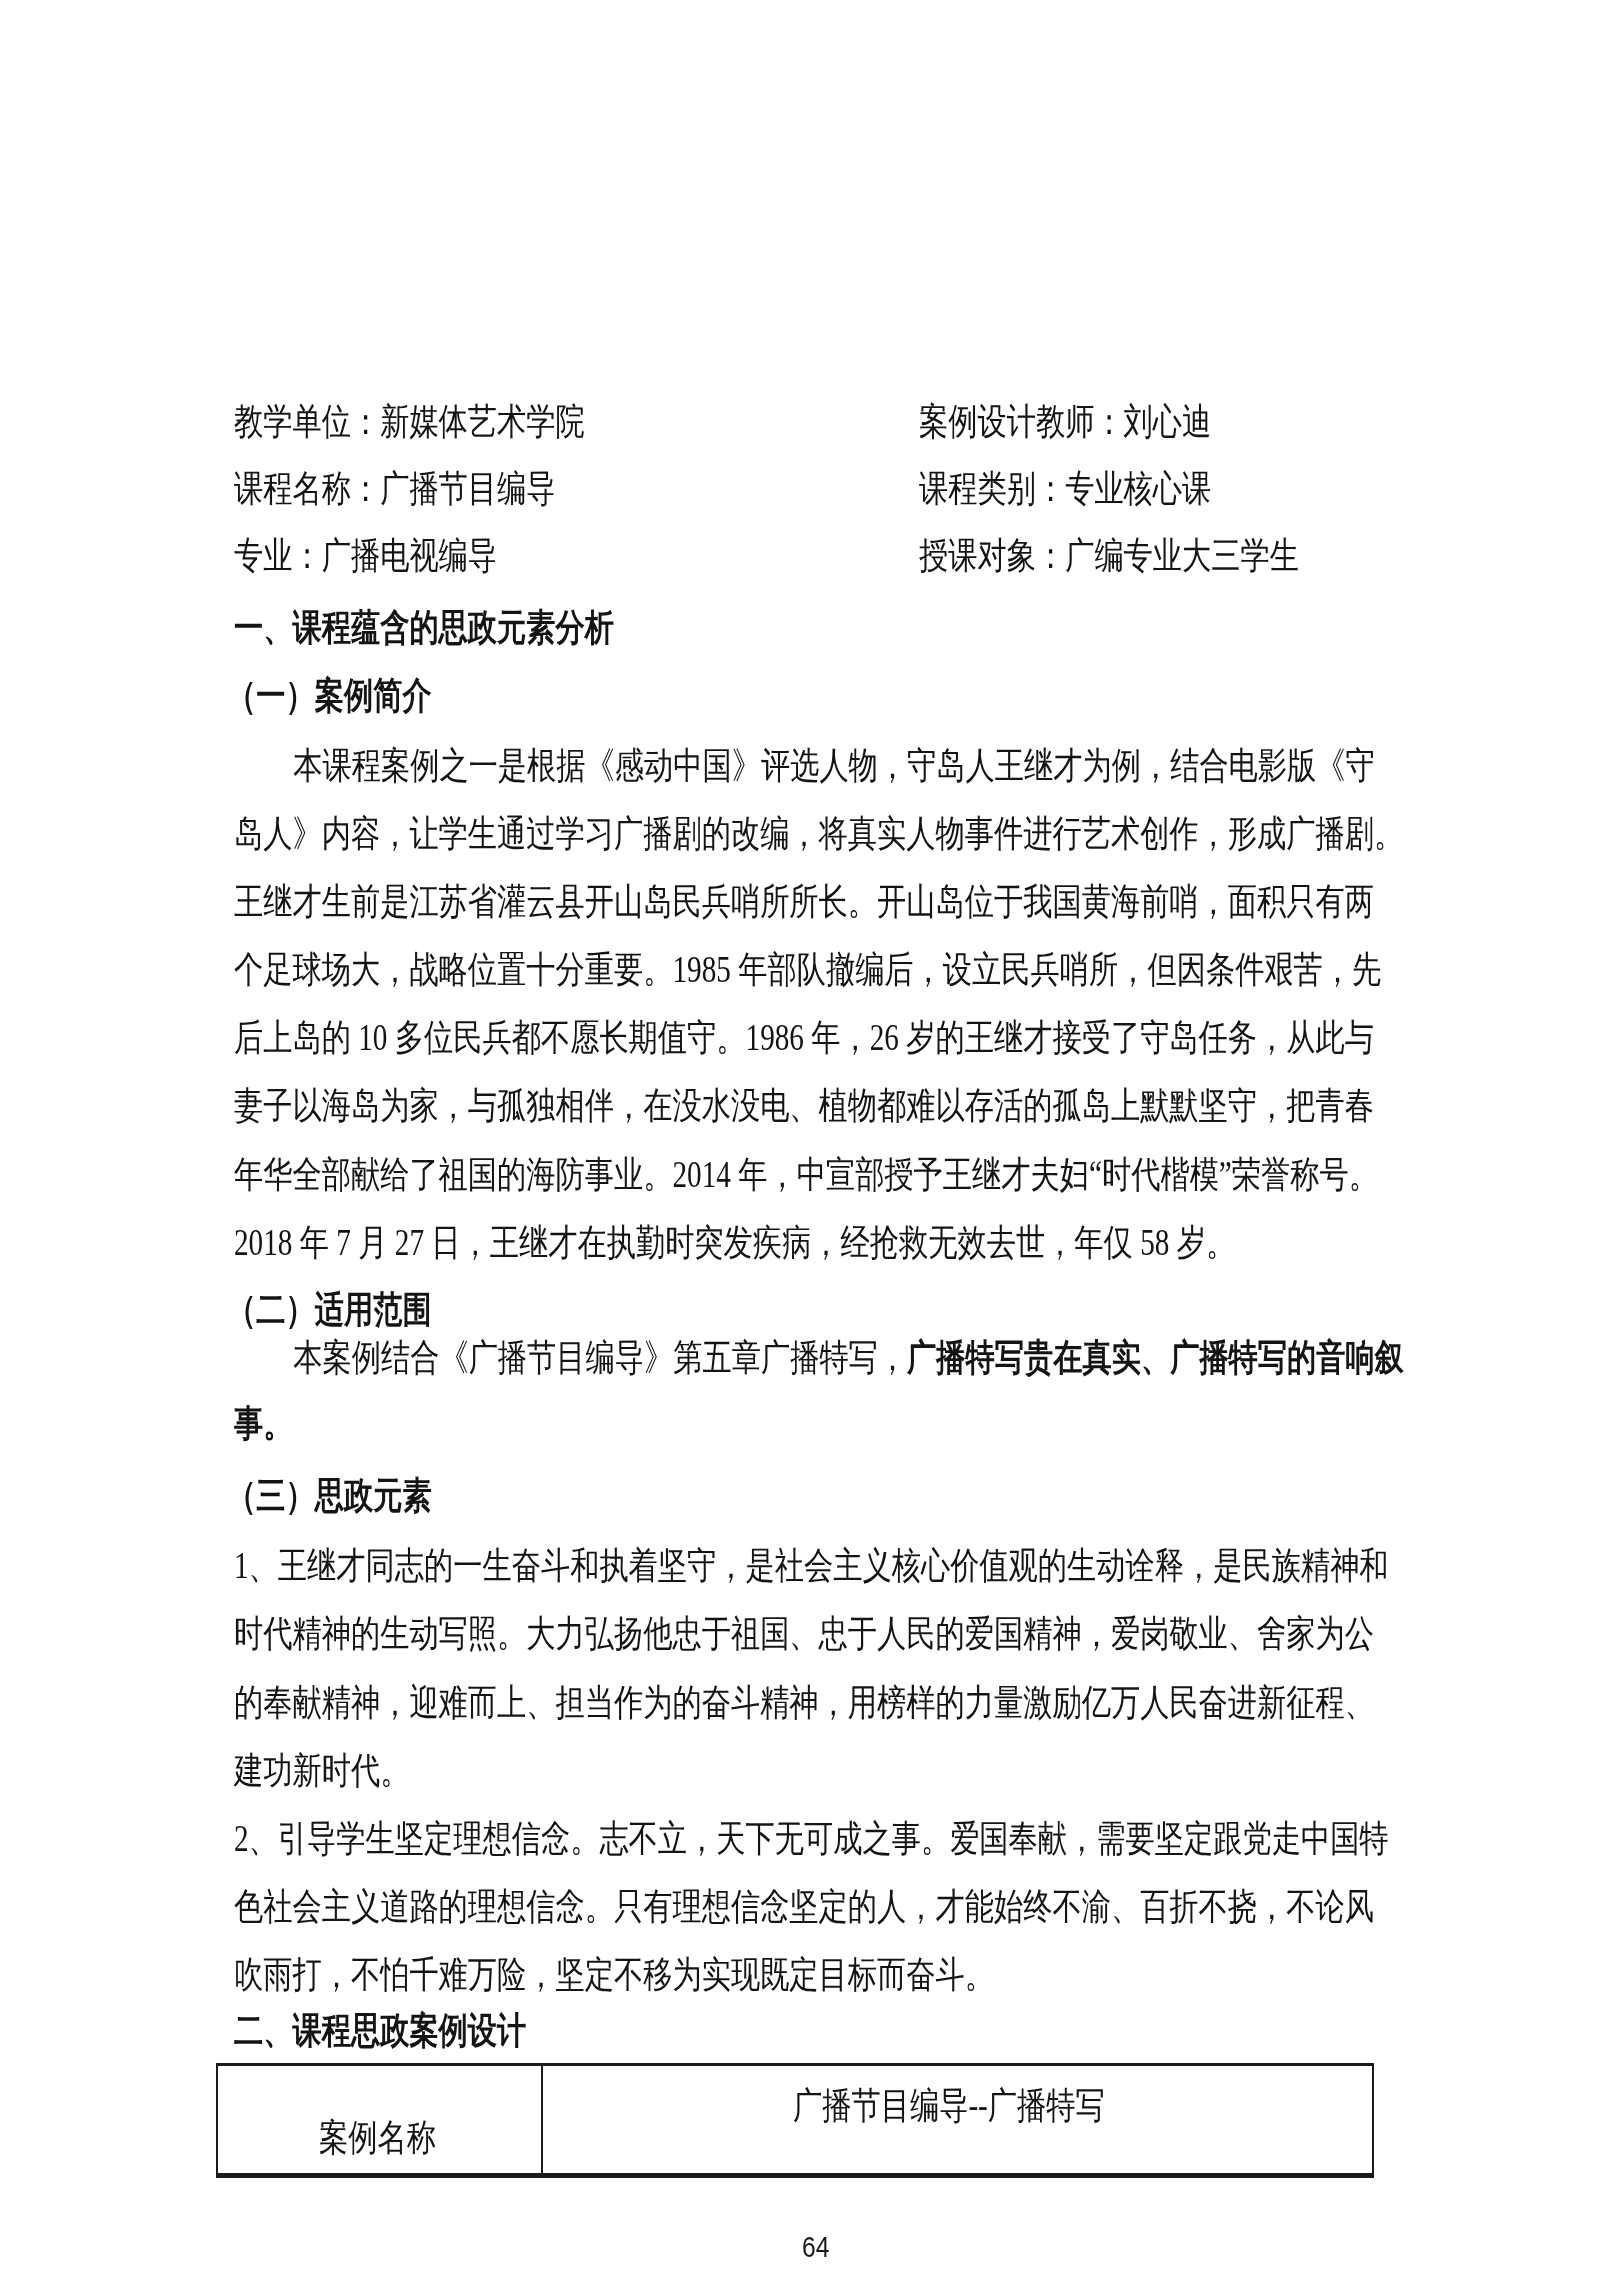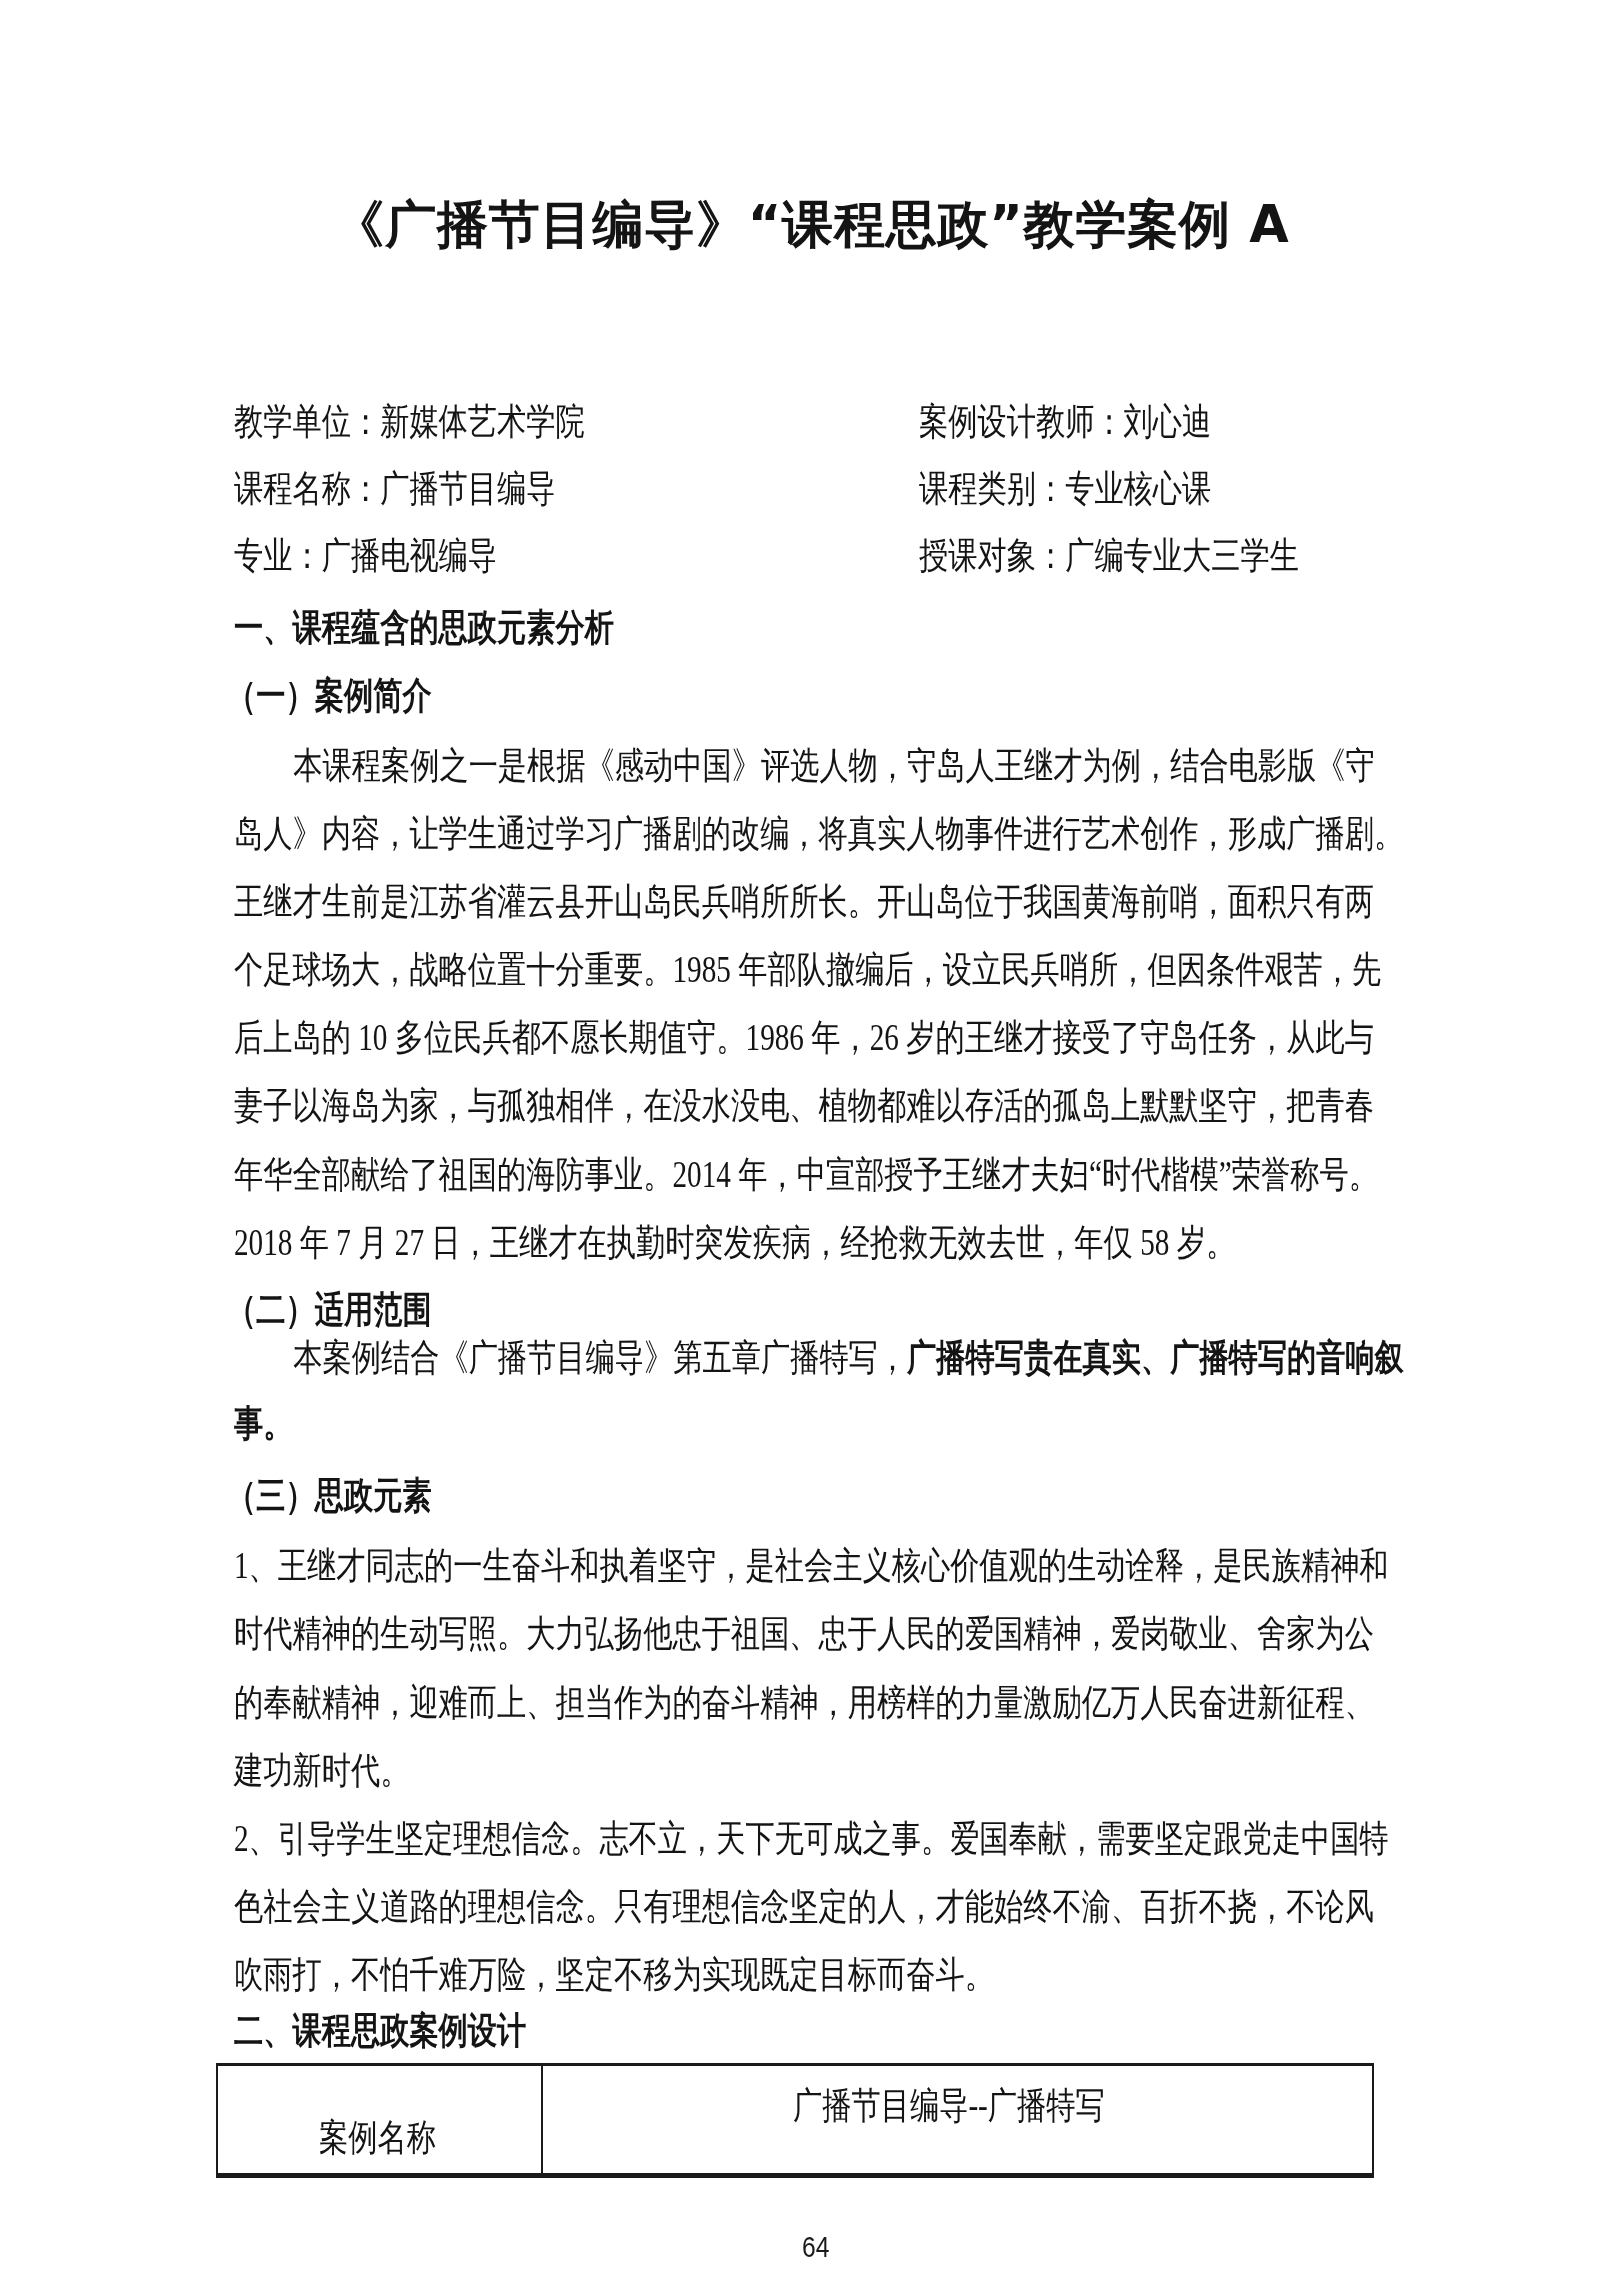--- a/index.html
+++ b/index.html
@@ -70,21 +70,20 @@
     transform:scaleX(0.82);
     transform-origin:0 0;
     color:#1a1a1a;
   }
 </style>
 </head>
 <body>
 
 <div class="page">
 
-  <div class="doc-title">《广播节目编导》“课程思政”教学案例 A</div>
 
   <div class="tx" style="left:234px;top:388px;">教学单位：新媒体艺术学院</div>
   <div class="tx" style="left:919px;top:388px;">案例设计教师：刘心迪</div>
   <div class="tx" style="left:234px;top:455px;">课程名称：广播节目编导</div>
   <div class="tx" style="left:919px;top:455px;">课程类别：专业核心课</div>
   <div class="tx" style="left:234px;top:522px;">专业：广播电视编导</div>
   <div class="tx" style="left:919px;top:522px;">授课对象：广编专业大三学生</div>
 
   <div class="tx hd" style="left:234px;top:594px;">一、课程蕴含的思政元素分析</div>
 

